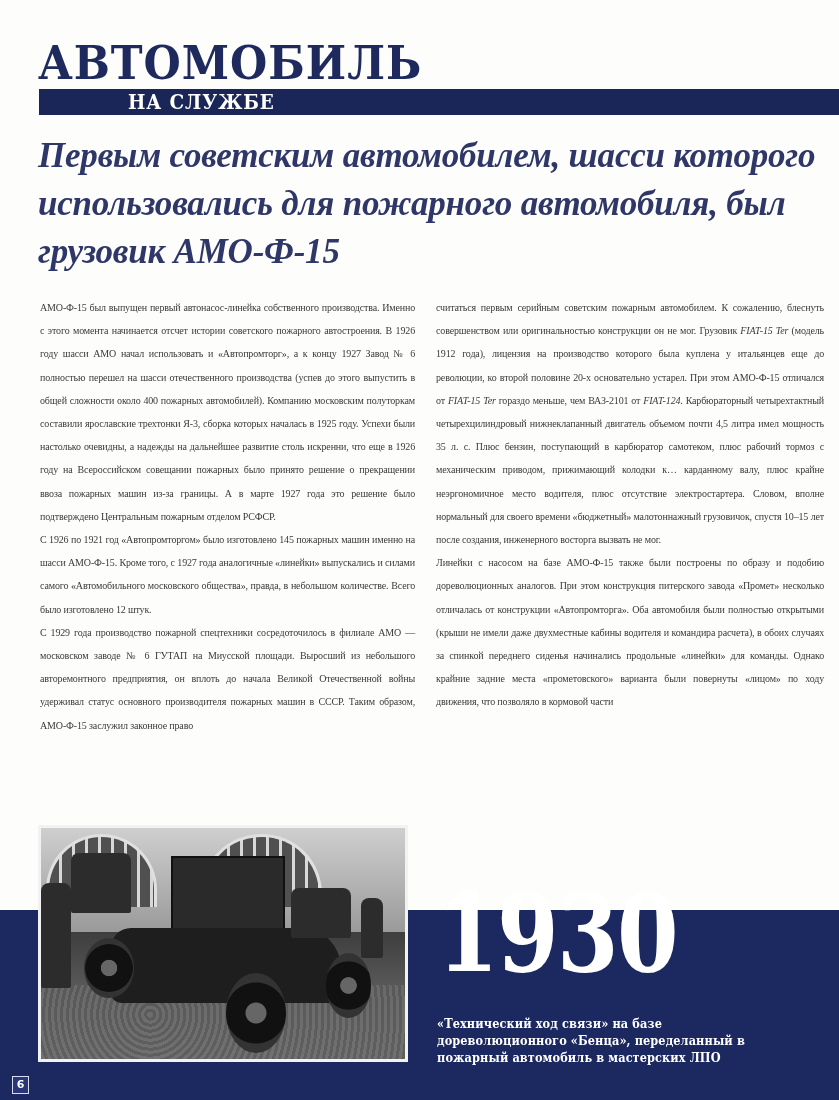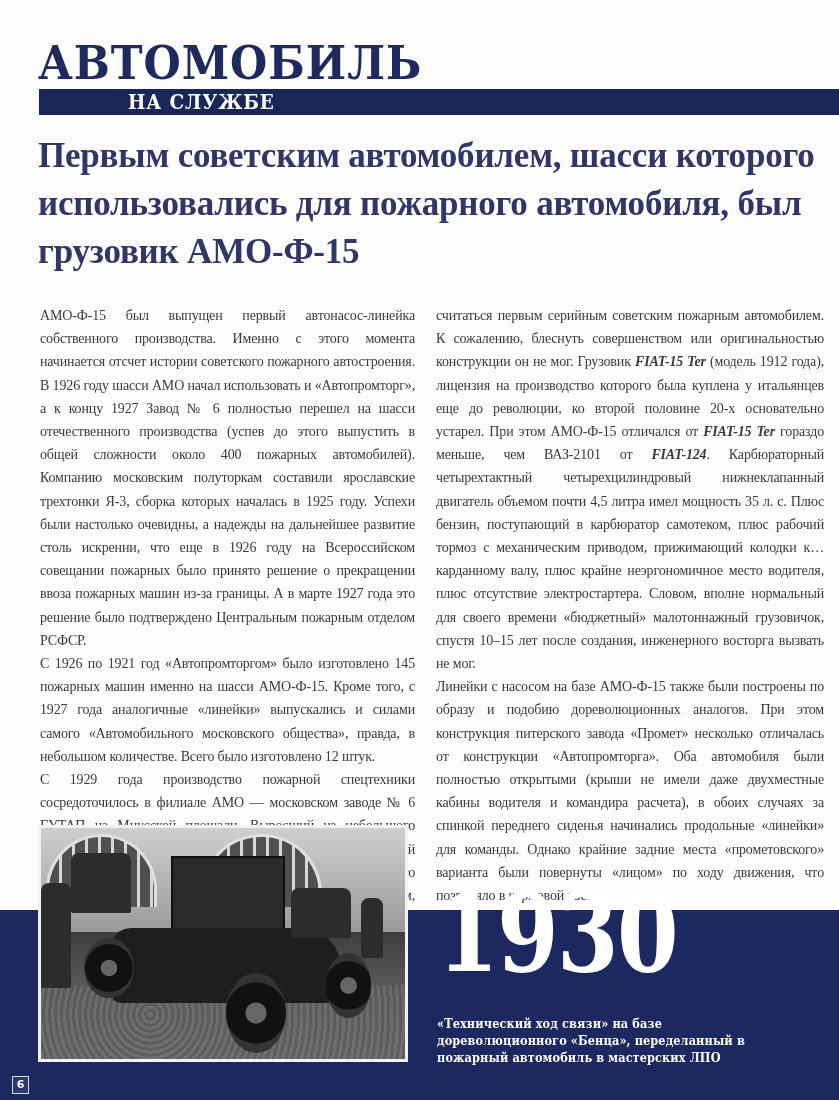--- a/index.html
+++ b/index.html
@@ -21,33 +21,33 @@
       background:#1b2658;
     }
     .header-sub {
       position:absolute; left:128px; top:88px;
       font-family:"DejaVu Serif", serif; font-weight:bold;
       font-size:20px; letter-spacing:1px; color:#ffffff; line-height:28px;
       transform:scaleX(0.92); transform-origin:left top;
     }
     .lead {
       position:absolute; left:38px; top:132px; width:780px;
-      font-family:"Liberation Serif", serif; 
+      font-family:"Liberation Serif", serif; font-style:italic;
       font-size:35px; line-height:48px; color:#2e3768; margin:0;
       letter-spacing:-0.2px;
     }
     .col {
-      position:absolute; top:304px; width:375px;
-      font-size:14px; line-height:23.2px; color:#3a3a3a;
+      position:absolute; top:296px; width:375px;
+      font-size:10px; line-height:23.2px; color:#3a3a3a;
       letter-spacing:-0.15px;
     }
     .col p { margin:0; text-align:justify; }
     .col-left { left:40px; }
     .col-right { left:436px; width:388px; }
-    .col i { font-style:italic;font-weight:bold; }
+    .col i { font-style:italic; }
     .blue-band {
       position:absolute; left:0; top:910px; width:839px; height:190px;
       background:#1c2860;
     }
     .photo-frame {
       position:absolute; left:38px; top:825px; width:370px; height:237px;
       background:#f2f2f2; padding:3px; box-sizing:border-box;
     }
     .photo {
       width:100%; height:100%; position:relative; overflow:hidden;

